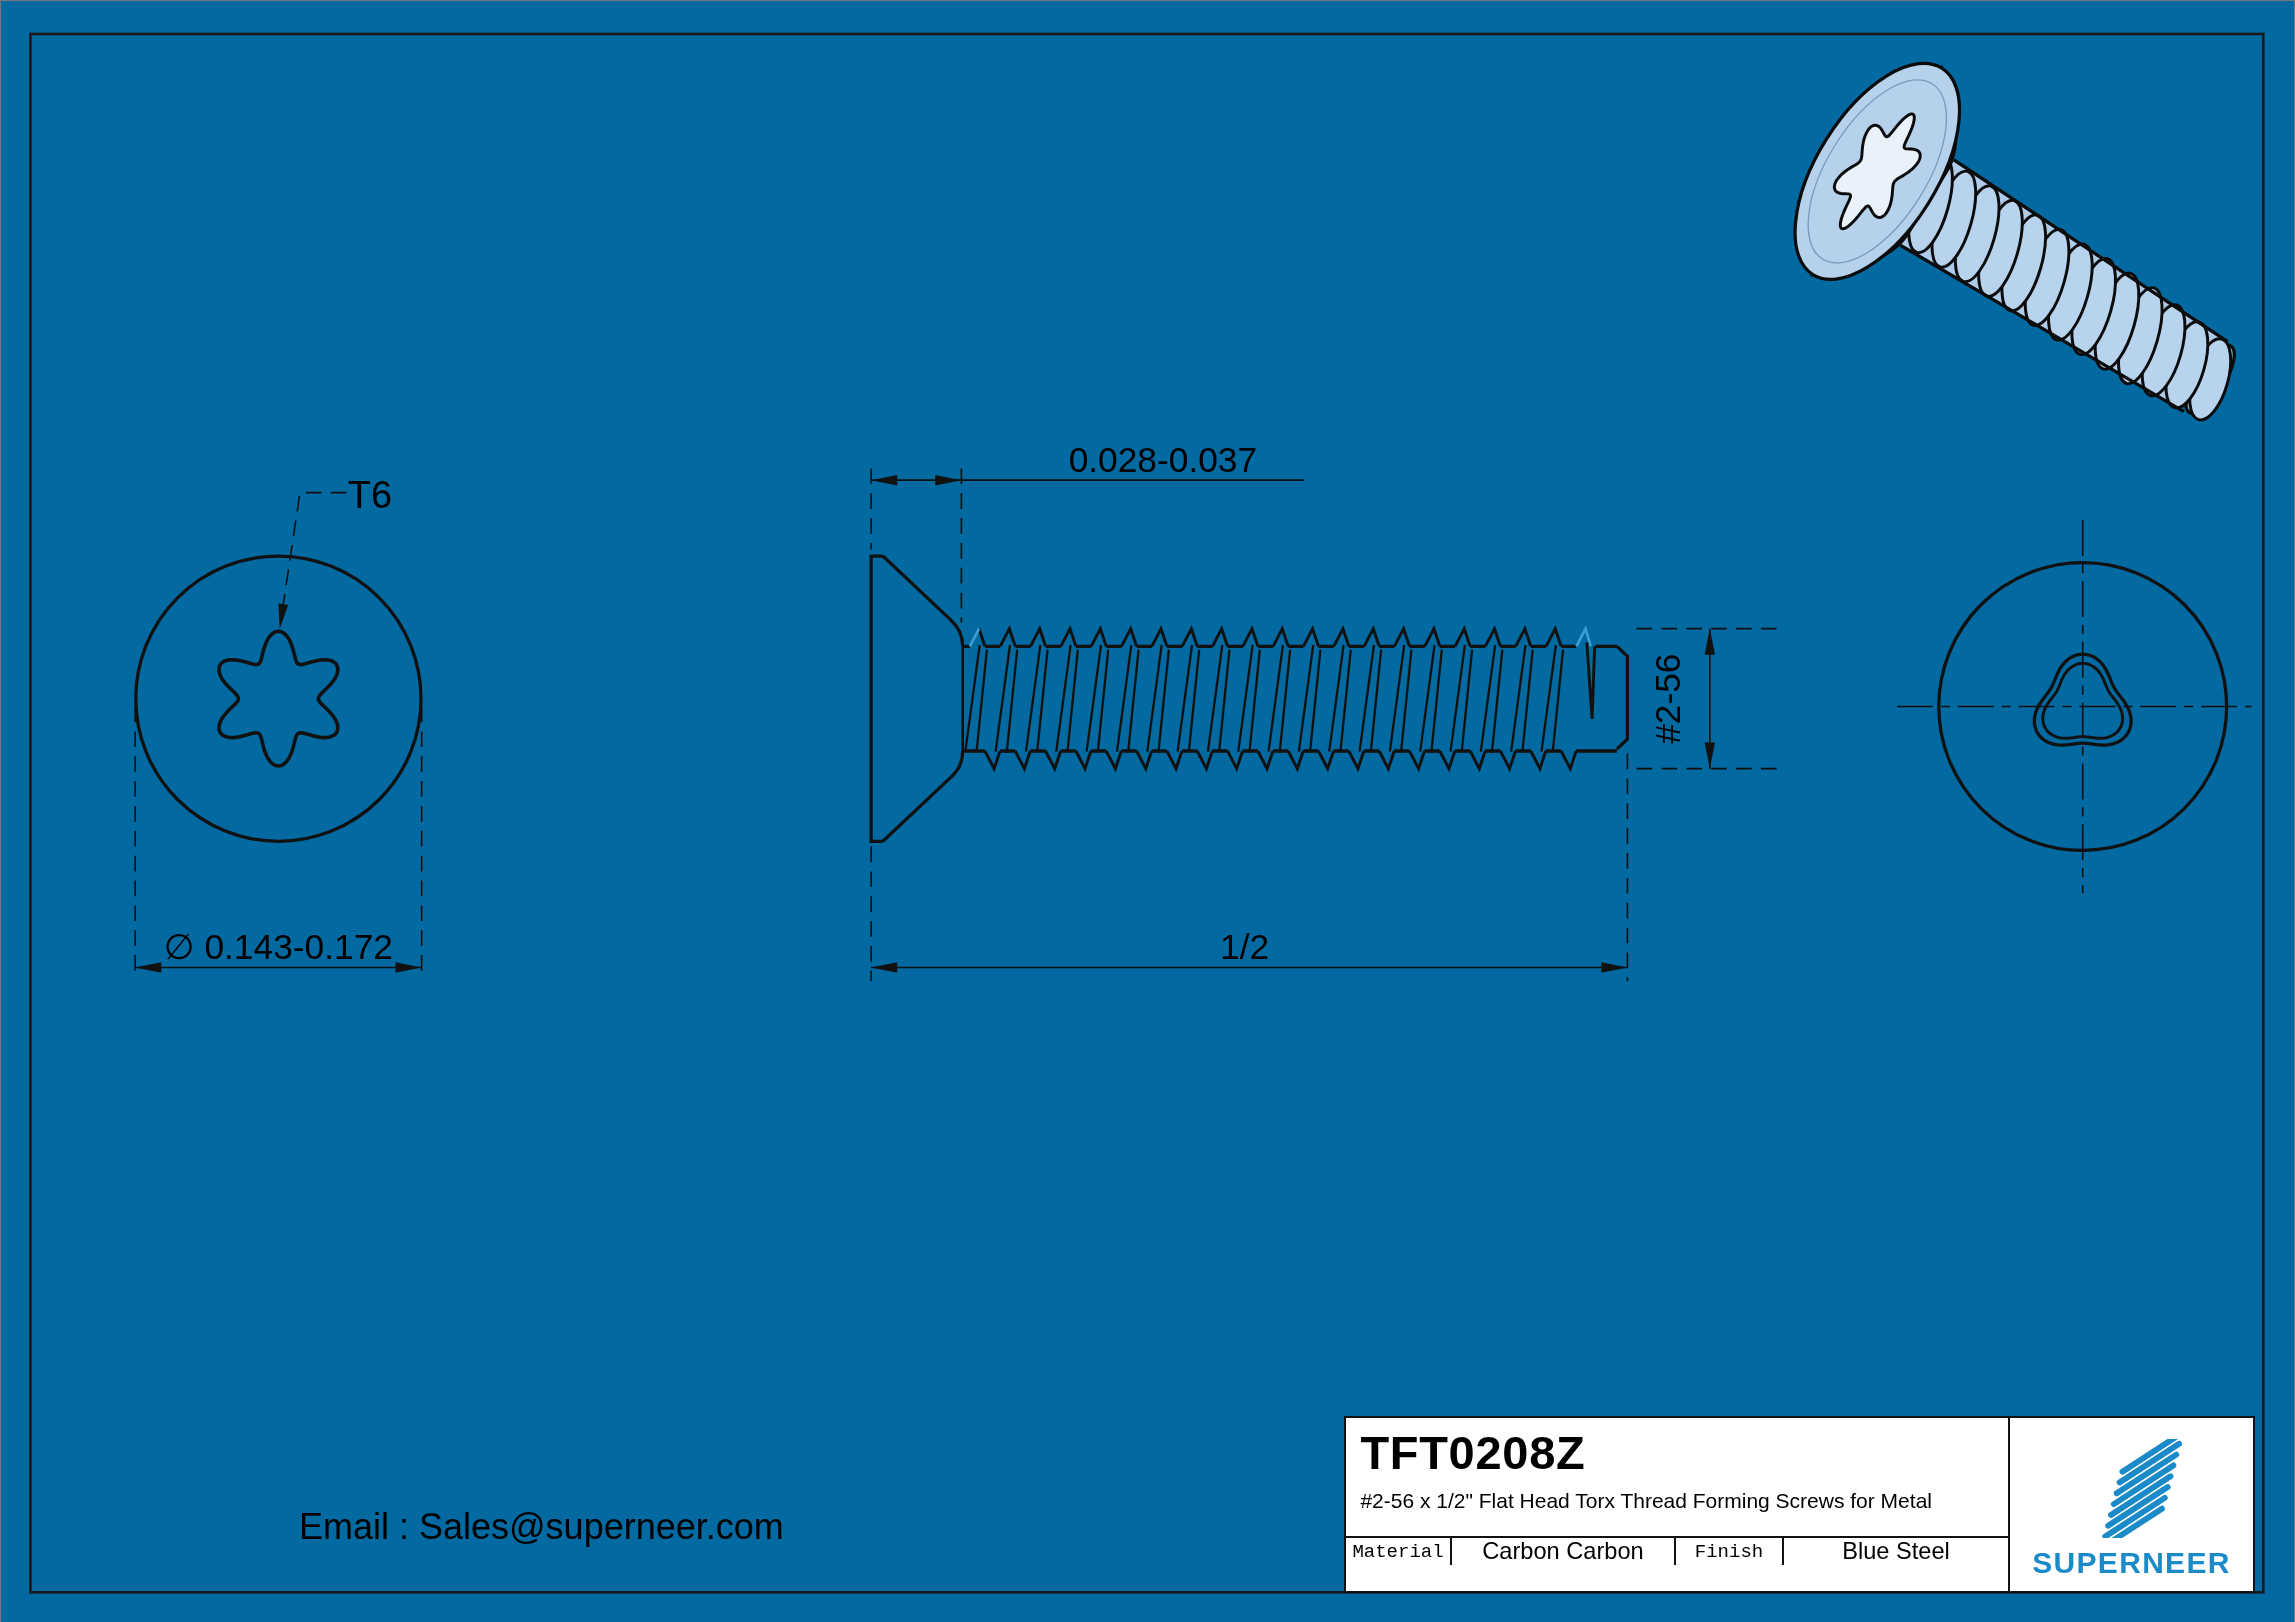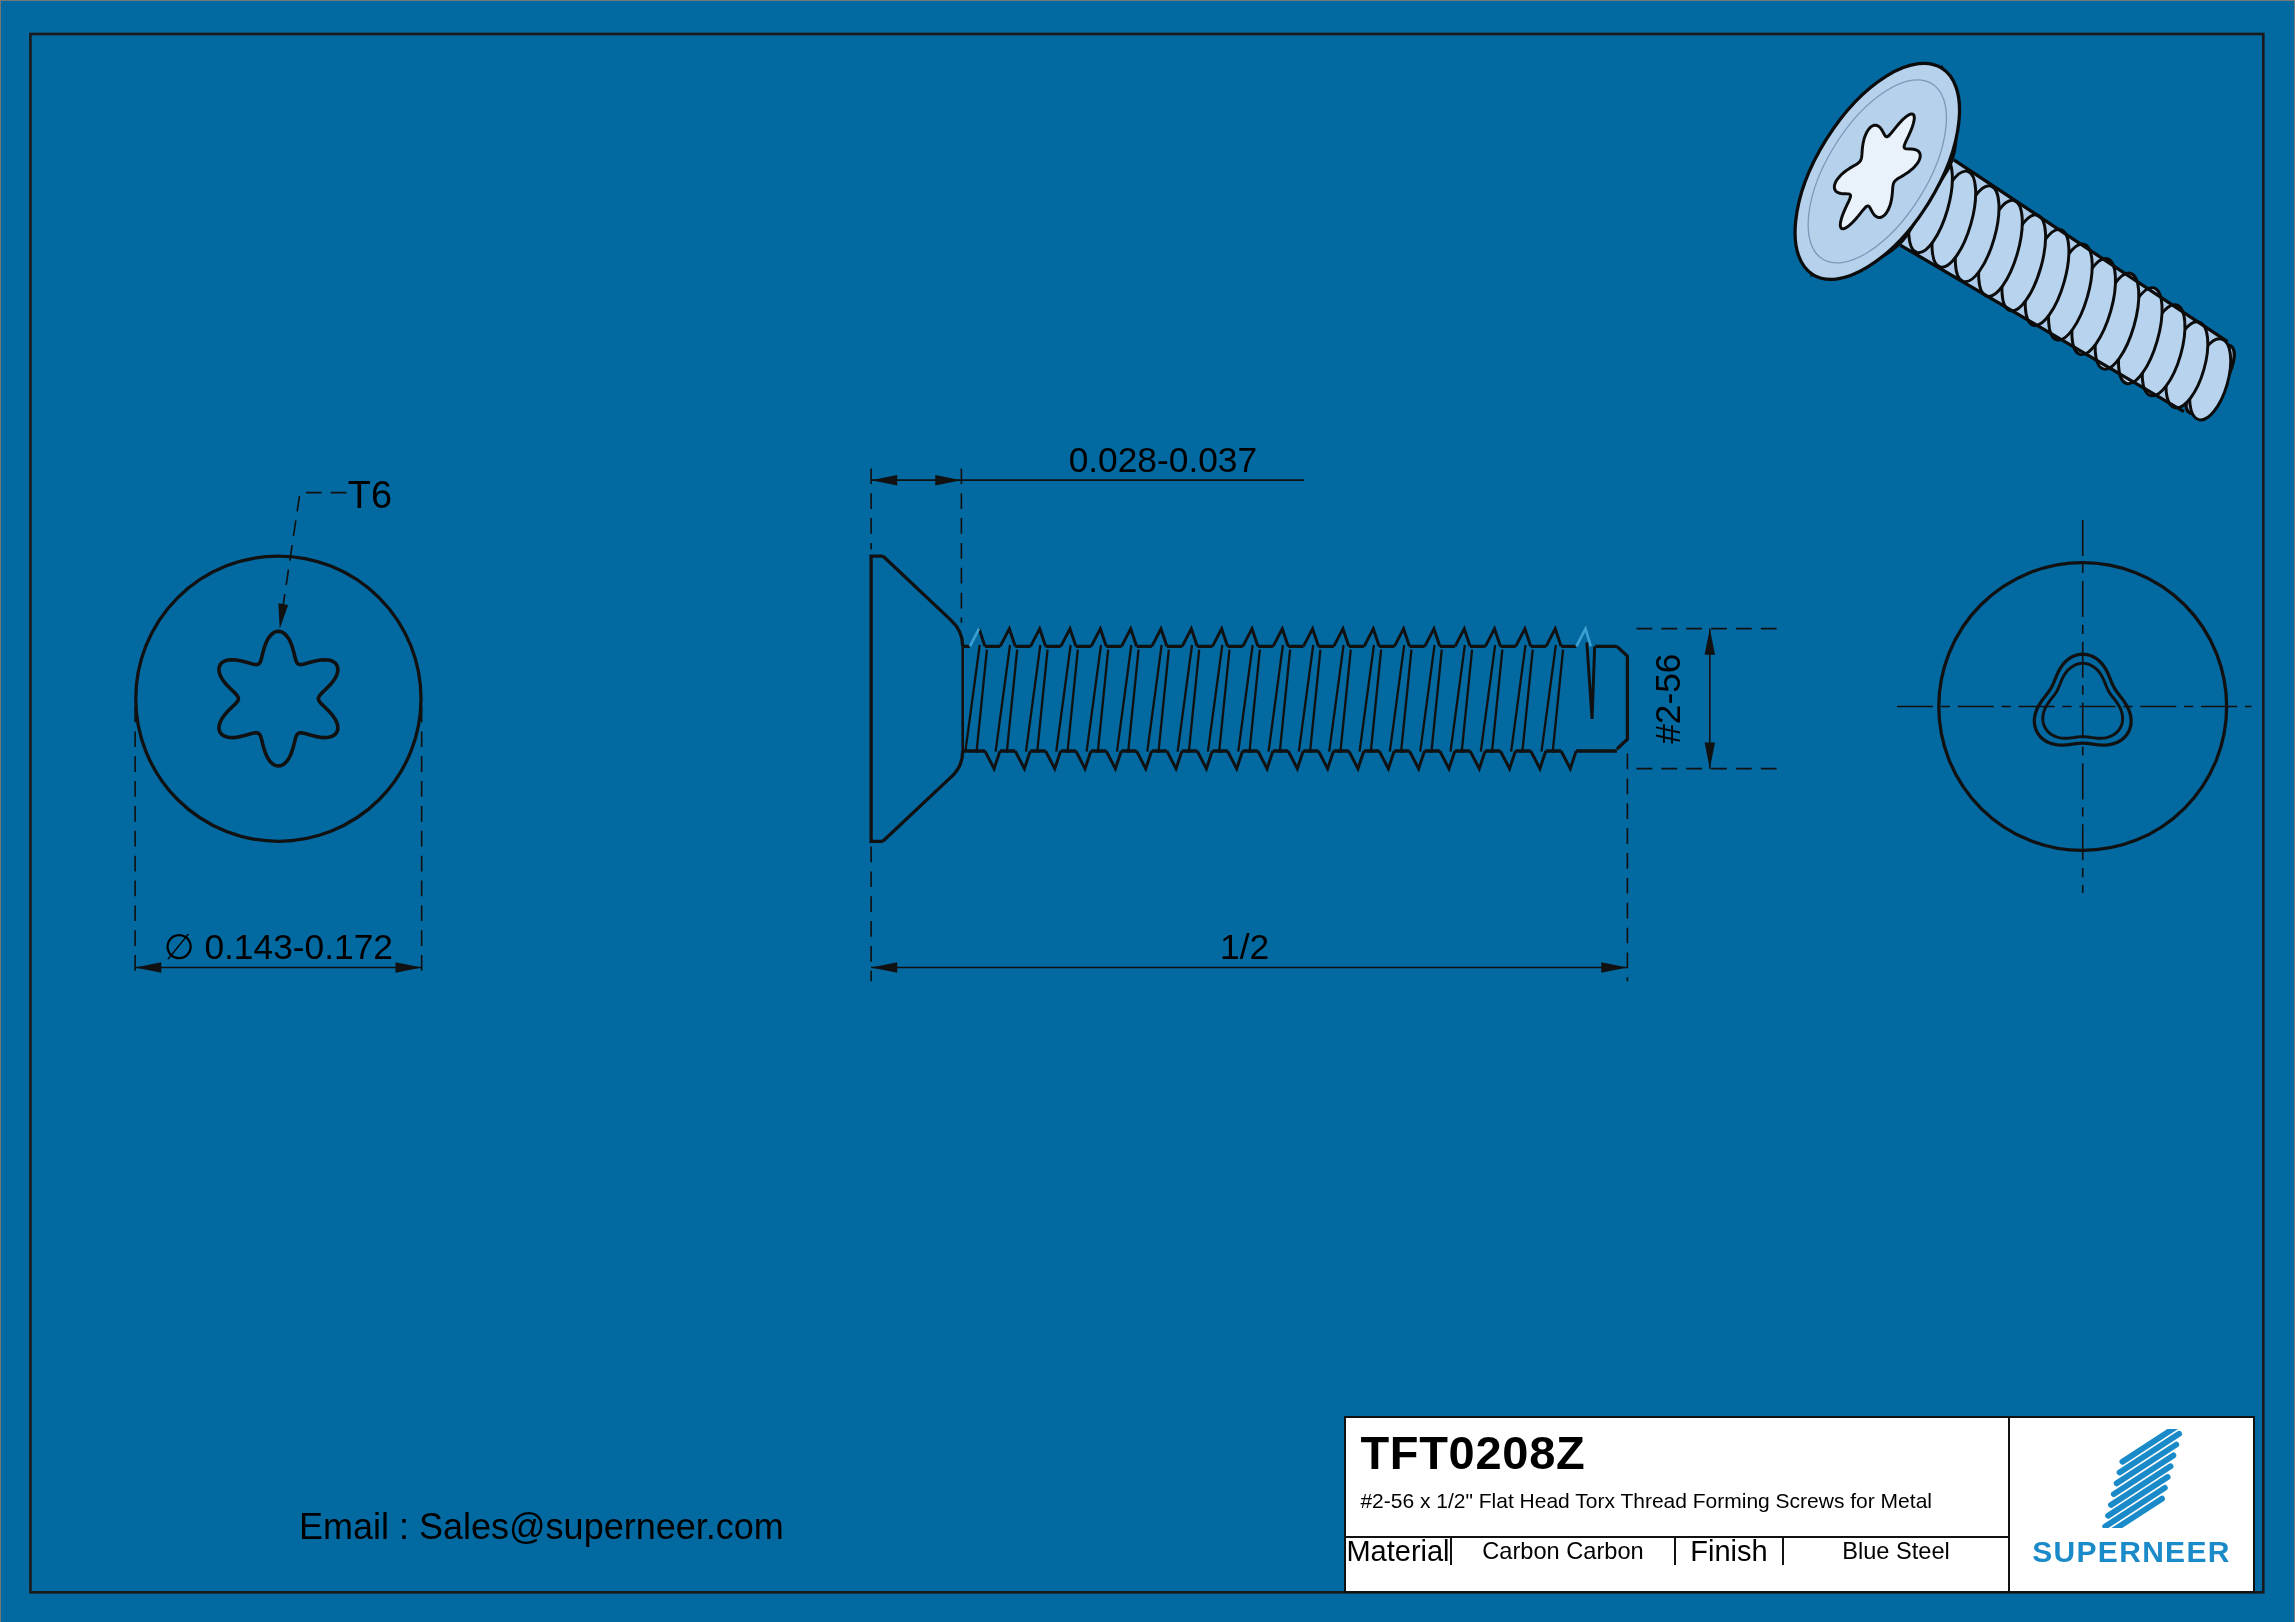--- a/index.html
+++ b/index.html
@@ -18,27 +18,27 @@
   .tb{
     position:absolute;left:1343px;top:1415px;width:911px;height:177px;
     border:2.6px solid #111;box-sizing:border-box;display:flex;background:#fff;
   }
   .tb-left{width:667px;display:flex;flex-direction:column;border-right:2px solid #111;box-sizing:border-box;}
   .tb-titlecell{height:118px;box-sizing:border-box;padding:6.5px 0 0 14.4px;}
   .tb-pn{font-size:47px;font-weight:700;color:#000;letter-spacing:0.7px;}
   .tb-desc{font-size:21px;color:#000;margin-top:9.2px;}
   .tb-row{height:29px;display:flex;border-top:2px solid #111;box-sizing:border-box;}
   .tb-cell{display:flex;align-items:center;justify-content:center;color:#000;box-sizing:border-box;}
-  .tb-cell.lbl{font-size:29px;}
+  .tb-cell.lbl{font-size:19px;font-family:Liberation Mono, monospace;}
   .tb-cell.val{font-size:23.6px;}
   .b-r{border-right:2px solid #111;}
   .w1{width:106px;}.w2{width:224px;}.w3{width:108px;}
   .grow{flex:1;}
   .tb-www{font-size:23.6px;color:#2095d5;cursor:pointer;}
-  .tb-logo{flex:1;display:flex;flex-direction:column;align-items:center;justify-content:flex-start;padding-top:10.5px;}
+  .tb-logo{flex:1;display:flex;flex-direction:column;align-items:center;justify-content:center;padding-top:10.5px;}
   .tb-brand{
     font-size:30px;font-weight:800;color:#1b8ac9;letter-spacing:1.3px;margin-top:7.9px;
   }
   
   .email{
     position:absolute;left:298px;top:1505px;font-size:36px;color:#000;
   }
 </style>
 </head>
 <body>

